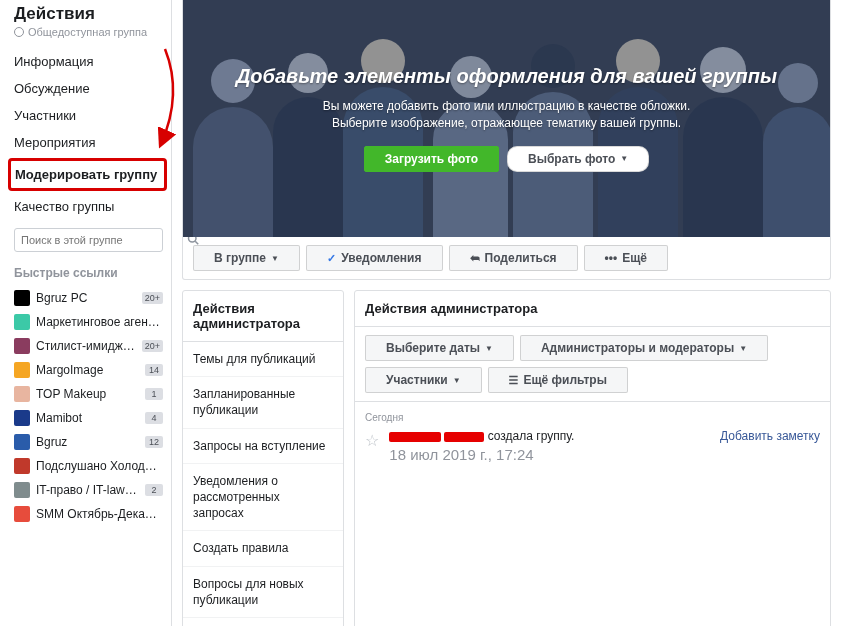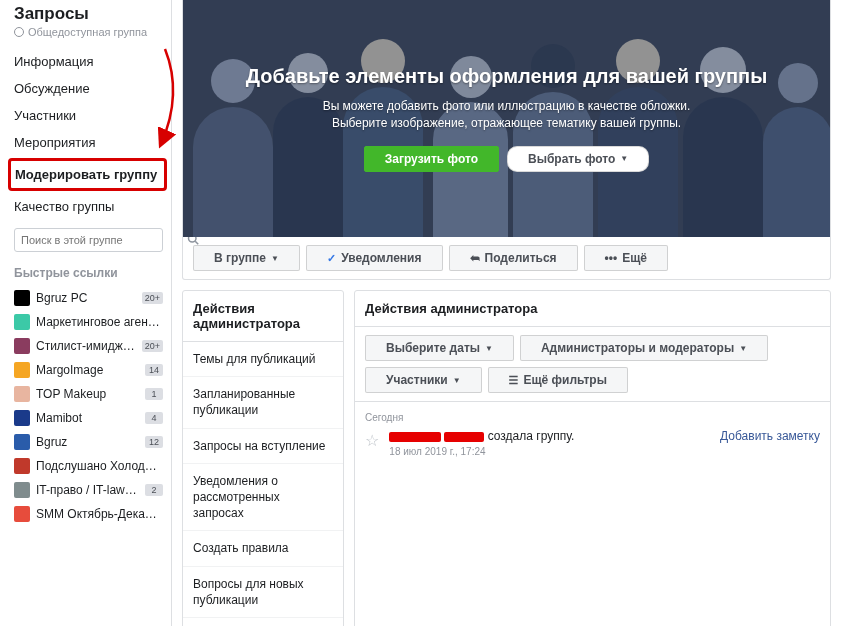--- a/index.html
+++ b/index.html
@@ -19,54 +19,54 @@
   .ql { display: flex; align-items: center; padding: 4px 0; gap: 6px; color: #1c1e21; font-size: 12px; cursor: pointer; }
   .ql .ico { width: 16px; height: 16px; border-radius: 2px; flex-shrink: 0; display: flex; align-items: center; justify-content: center; font-size: 9px; color: #fff; }
   .ql .lbl { flex: 1; white-space: nowrap; overflow: hidden; text-overflow: ellipsis; }
   .ql .badge { background: #dcdee3; color: #4b4f56; font-size: 9px; padding: 1px 3px; border-radius: 2px; min-width: 18px; text-align: center; }
   .content { flex: 1; padding: 0 10px 10px 10px; }
   .cover { height: 237px; background: #3b465e; position: relative; overflow: hidden; display: flex; flex-direction: column; align-items: center; justify-content: center; color: #fff; border: 1px solid #dddfe2; border-top: none; border-bottom: none; }
   .cover-art { position: absolute; inset: 0; }
   .person { position: absolute; bottom: 0; }
   .p-head { border-radius: 50%; }
   .p-body { border-radius: 40px 40px 0 0; }
-  .cover h2 { position: relative; font-size: 20px; font-weight: bold; margin-bottom: 10px; text-align: center; text-shadow: 0 1px 2px rgba(0,0,0,.4); }
+  .cover h2 { position: relative; font-size: 20px; font-weight: bold; margin-bottom: 10px; text-align: center; text-shadow: 0 1px 2px rgba(0,0,0,.4); font-style: italic; }
   .cover p { position: relative; font-size: 12px; text-align: center; line-height: 1.4; text-shadow: 0 1px 2px rgba(0,0,0,.4); }
   .cover-btns { position: relative; margin-top: 14px; display: flex; gap: 8px; }
   .btn { display: inline-flex; align-items: center; gap: 5px; padding: 5px 20px; border-radius: 2px; font-size: 12px; font-weight: bold; cursor: pointer; border: 1px solid rgba(0,0,0,.15); background: #f5f6f7; color: #4b4f56; }
   .btn.green { background: #42b72a; color: #fff; border-color: #42b72a; }
   .btn.white { background: #fff; color: #4b4f56; border-radius: 10px; }
   .caret { font-size: 8px; }
   .actionbar { border: 1px solid #dddfe2; border-top: none; padding: 8px 10px; display: flex; gap: 6px; background: #fff; border-radius: 0 0 3px 3px; }
   .cols { display: flex; gap: 10px; margin-top: 10px; }
   .panel { border: 1px solid #dddfe2; border-radius: 3px; background: #fff; }
   .panel-h { padding: 10px; font-size: 13px; font-weight: bold; border-bottom: 1px solid #dddfe2; }
   .adminmenu { width: 162px; }
   .adminmenu .mitem { padding: 9px 10px; font-size: 12px; color: #1c1e21; border-bottom: 1px solid #f1f2f3; cursor: pointer; line-height: 1.35; }
   .rightcol { flex: 1; }
   .filterbar { padding: 8px 10px; border-bottom: 1px solid #dddfe2; display: flex; gap: 6px; flex-wrap: wrap; }
   .feed { padding: 10px; }
   .day { color: #90949c; font-size: 10px; margin-bottom: 6px; }
   .entry { display: flex; gap: 10px; align-items: flex-start; }
   .star { font-size: 16px; color: #bec3c9; margin-top: 2px; }
   .entry-body { flex: 1; }
   .redblk { display: inline-block; background: #e60000; height: 10px; border-radius: 2px; vertical-align: middle; }
-  .timestamp { color: #90949c; font-size: 10px; margin-top: 3px; }
+  .timestamp { color: #90949c; font-size: 15px; margin-top: 3px; }
   .addnote { color: #385898; font-size: 12px; cursor: pointer; }
   .arrow { position: absolute; left: 155px; top: 44px; pointer-events: none; }
   .checkmark { color: #3578e5; font-weight: bold; font-size: 11px; }
   .share-icon { display:inline-block; transform: scaleX(-1); }
   .filter-icon { font-size: 11px; }
 </style>
 </head>
 <body>
 
 <div class="wrap">
   <div class="sidebar" style="position:relative;">
-    <div class="gname">Запросы</div>
+    <div class="gname">Действия</div>
     <div class="gpub">
       <span class="globe"></span>
       <span>Общедоступная группа</span>
     </div>
 
     <div id="nav">
         <div class="navitem">Информация</div>
         <div class="navitem">Обсуждение</div>
         <div class="navitem">Участники</div>
         <div class="navitem">Мероприятия</div>

